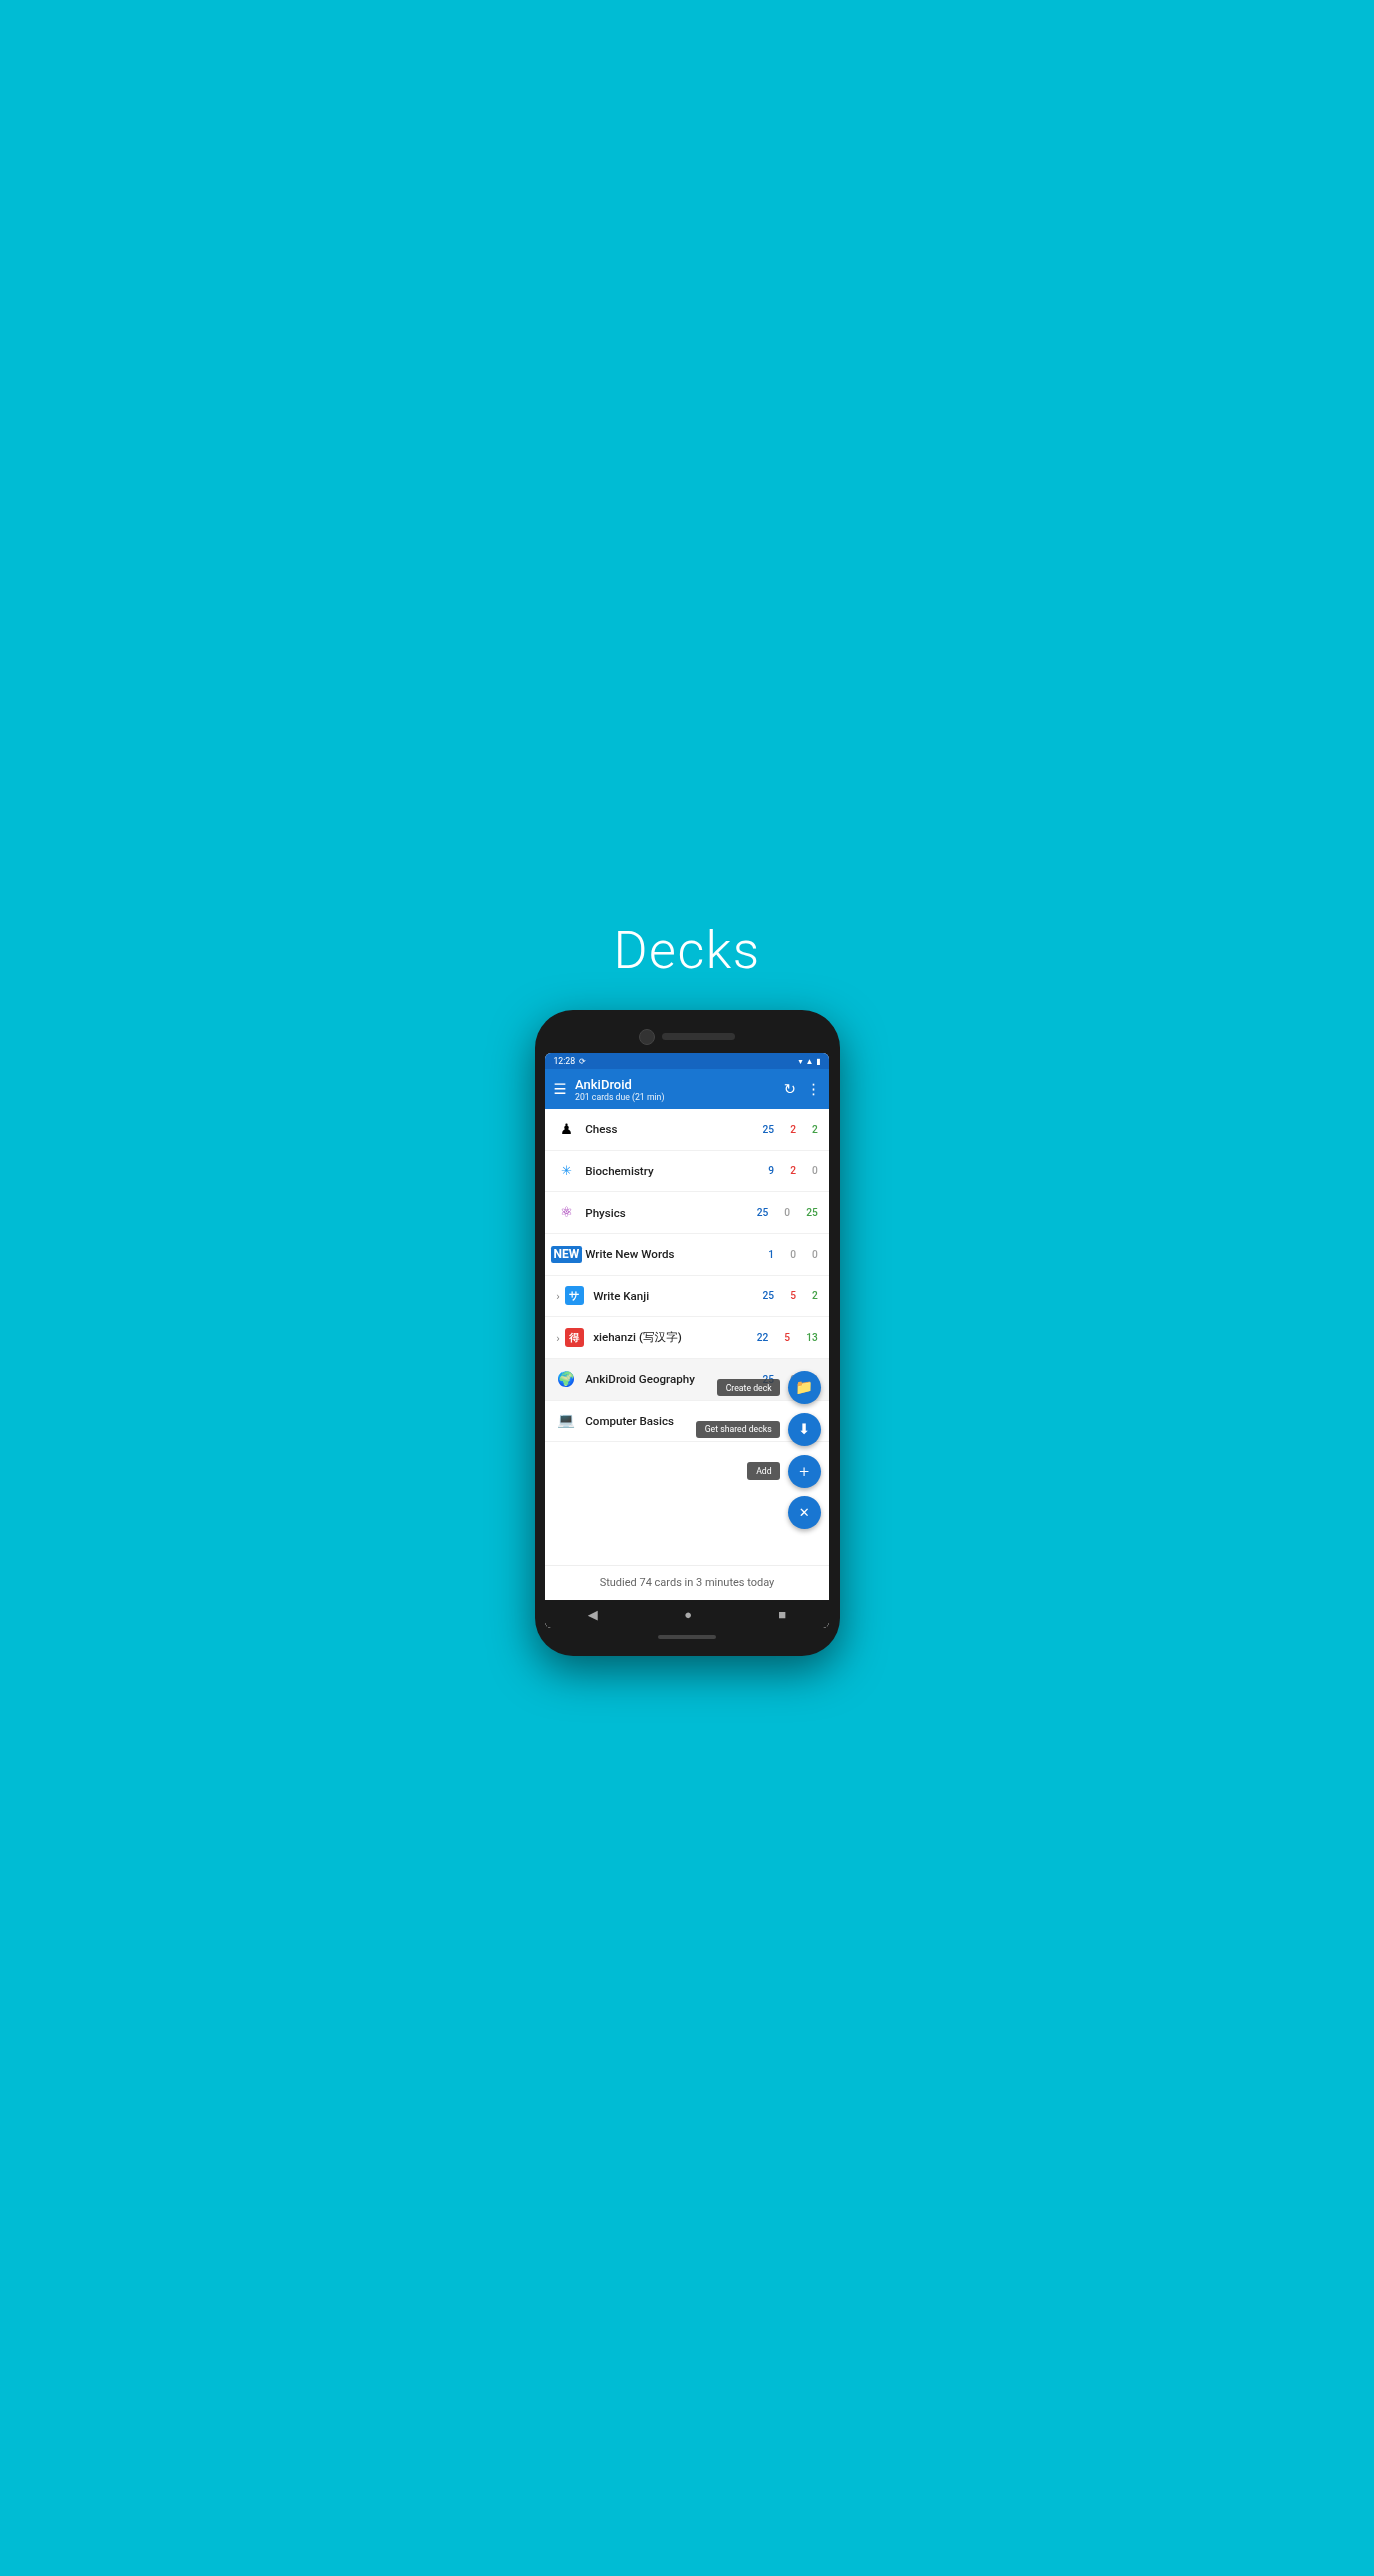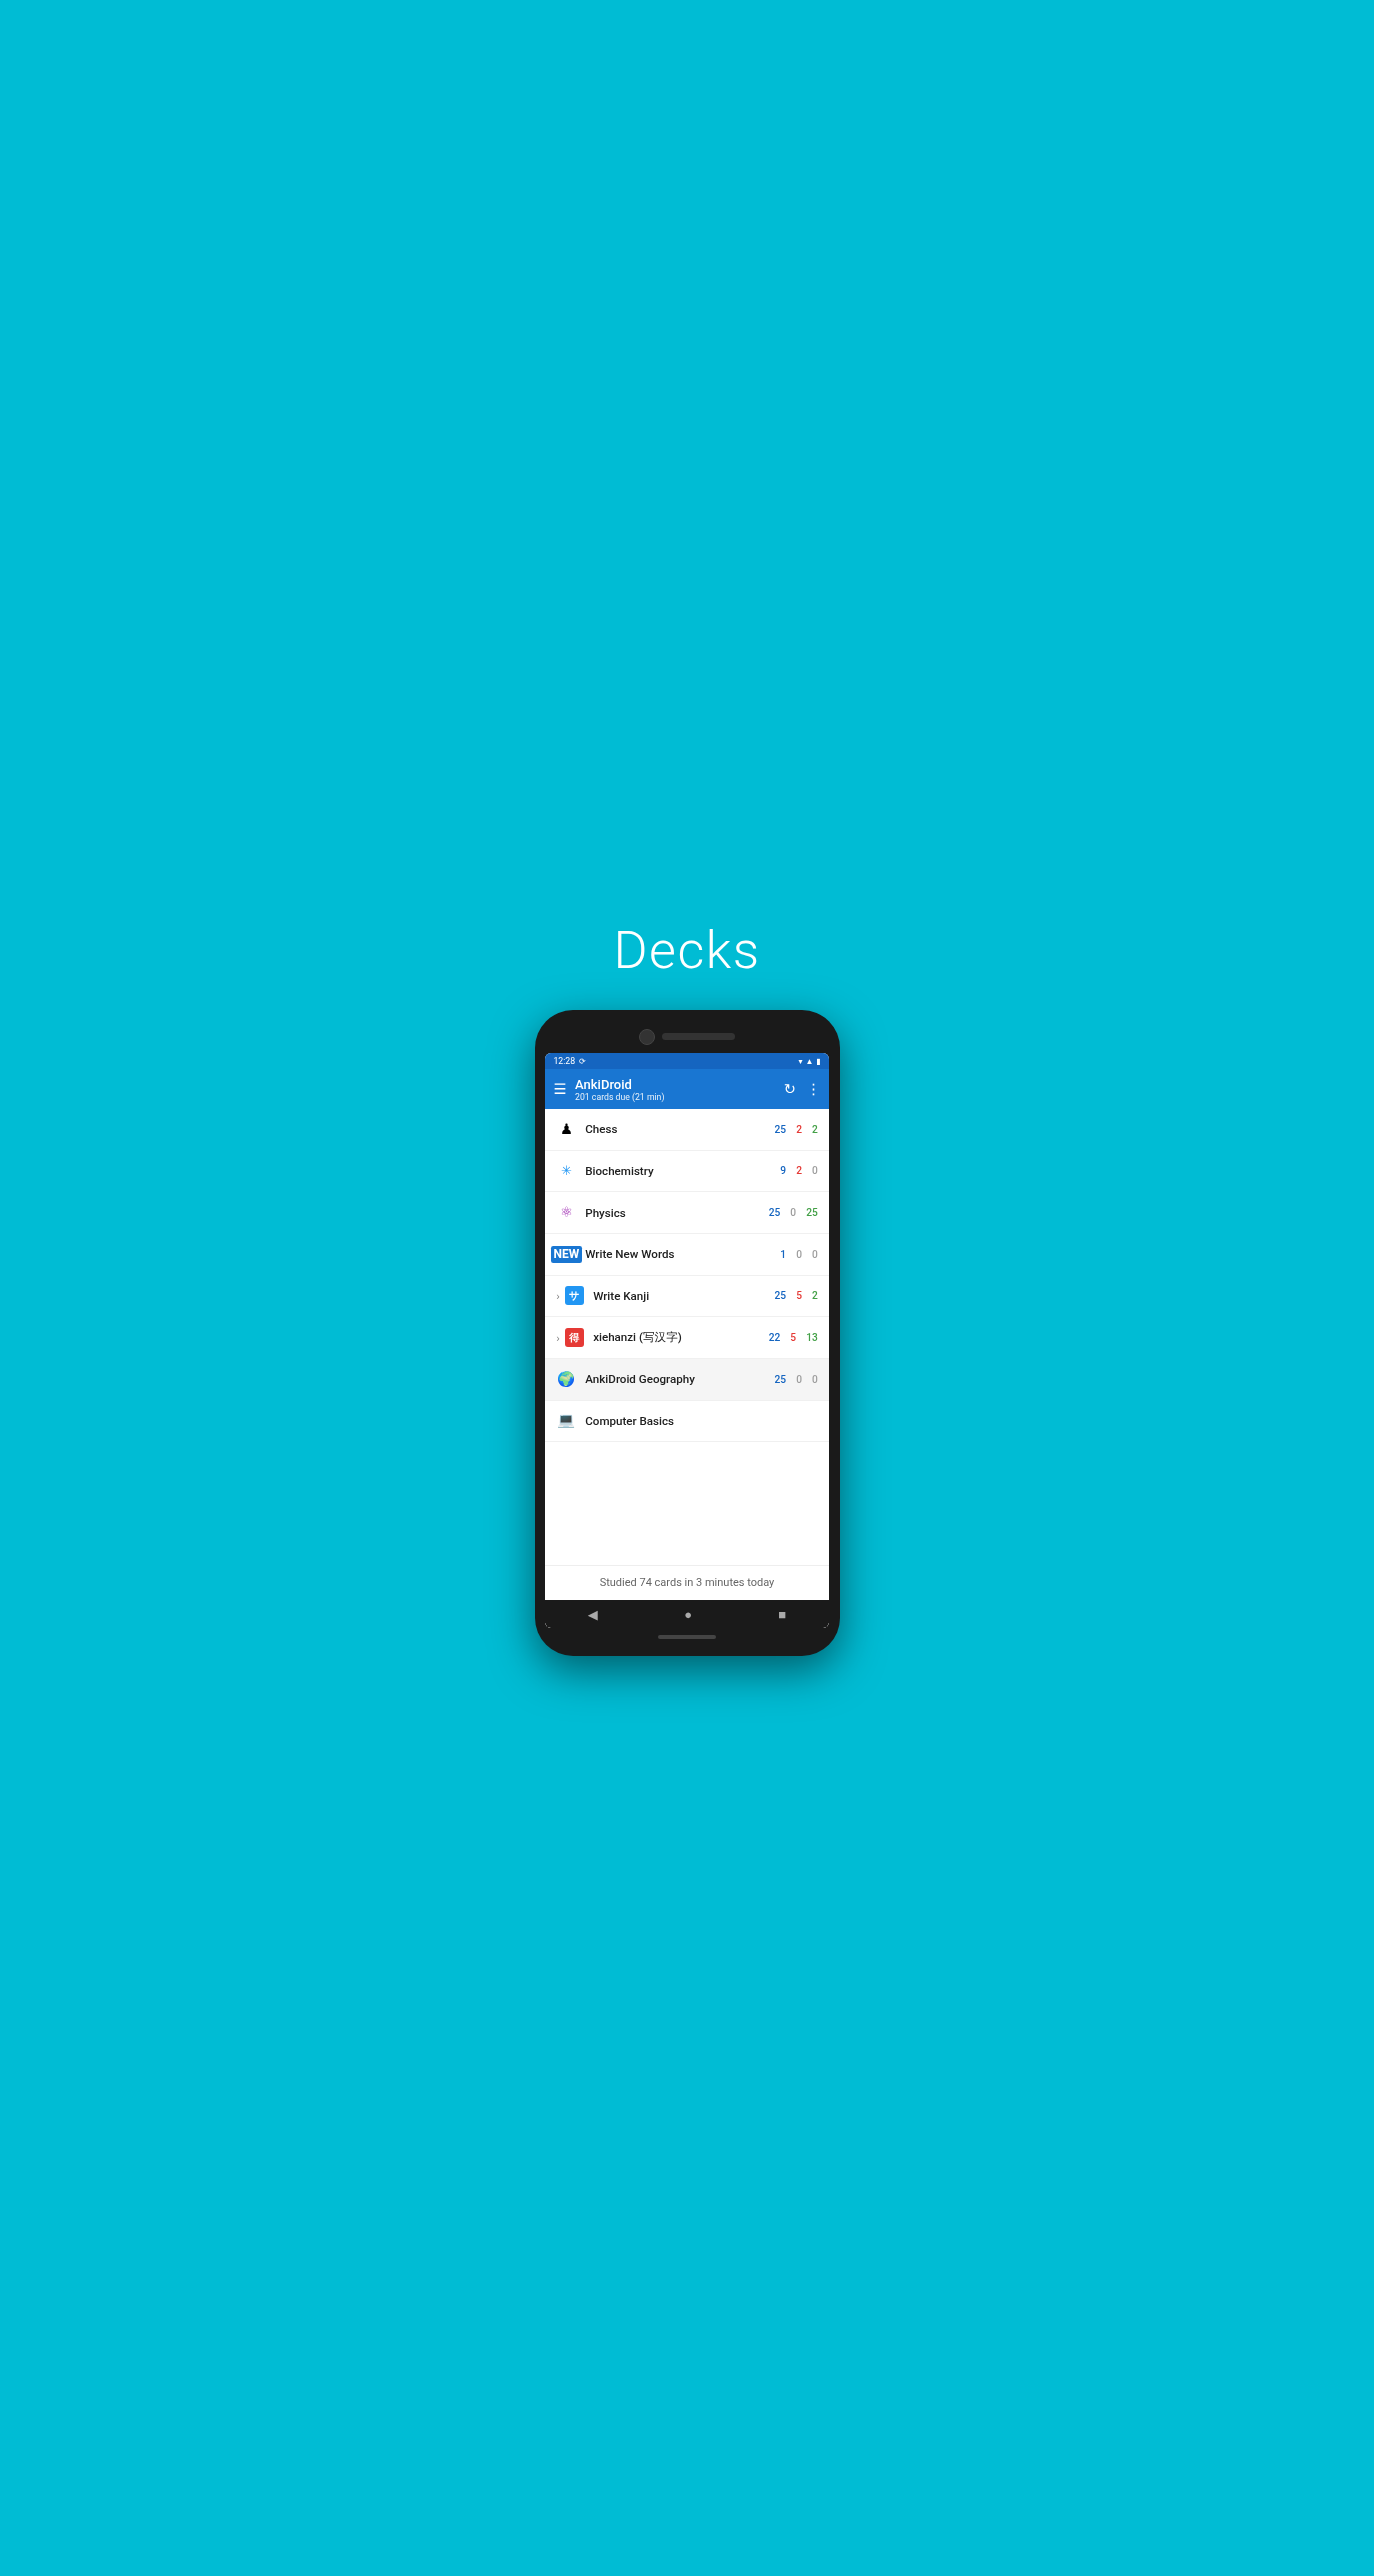--- a/index.html
+++ b/index.html
@@ -104,21 +104,21 @@
       flex-shrink: 0;
     }
     .deck-name {
       flex: 1;
       font-size: 11.6px;
       font-weight: 500;
       color: #212121;
     }
     .deck-counts {
       display: flex;
-      gap: 10px;
+      gap: 16px;
       font-size: 10.2px;
       font-weight: 500;
     }
     .count-blue { color: #1565C0; }
     .count-red { color: #e53935; }
     .count-green { color: #43a047; }
     .count-gray { color: #9e9e9e; }
     .footer-area {
       background: white;
       padding: 10.2px 11.6px;
@@ -298,20 +298,41 @@
         <span class="deck-name">Computer Basics</span>
         <div class="deck-counts">
           <span class="count-gray"></span>
           <span class="count-gray"></span>
           <span class="count-gray"></span>
         </div>
       </div>
 
       <div style="height: 123px;"></div>
 
+      <div style="position:absolute; right:8.7px; bottom:36px; display:flex; flex-direction:column; gap:8.7px; align-items:flex-end;">
+
+        <div class="fab-row">
+          <span style="background:rgba(60,60,60,0.85); color:white; padding:3.6px 8.7px; border-radius:2.9px; font-size:8.7px; margin-right:7.3px;">Create deck</span>
+          <div class="fab" style="width:33px; height:33px; font-size:14.5px;">📁</div>
+        </div>
+
+        <div class="fab-row">
+          <span style="background:rgba(60,60,60,0.85); color:white; padding:3.6px 8.7px; border-radius:2.9px; font-size:8.7px; margin-right:7.3px;">Get shared decks</span>
+          <div class="fab" style="font-size:14.5px;">⬇</div>
+        </div>
+
+        <div class="fab-row">
+          <span style="background:rgba(60,60,60,0.85); color:white; padding:3.6px 8.7px; border-radius:2.9px; font-size:8.7px; margin-right:7.3px;">Add</span>
+          <div class="fab" style="font-size:17.4px; font-weight:300;">+</div>
+        </div>
+
+        <div class="fab-row">
+          <div class="fab fab-close" style="font-size:13px;">✕</div>
+        </div>
+      </div>
 
     </div>
 
     <div class="footer-area">
       <span>Studied 74 cards in 3 minutes today</span>
     </div>
 
     <div class="phone-nav">
       <span class="nav-btn">◀</span>
       <span class="nav-btn">●</span>

